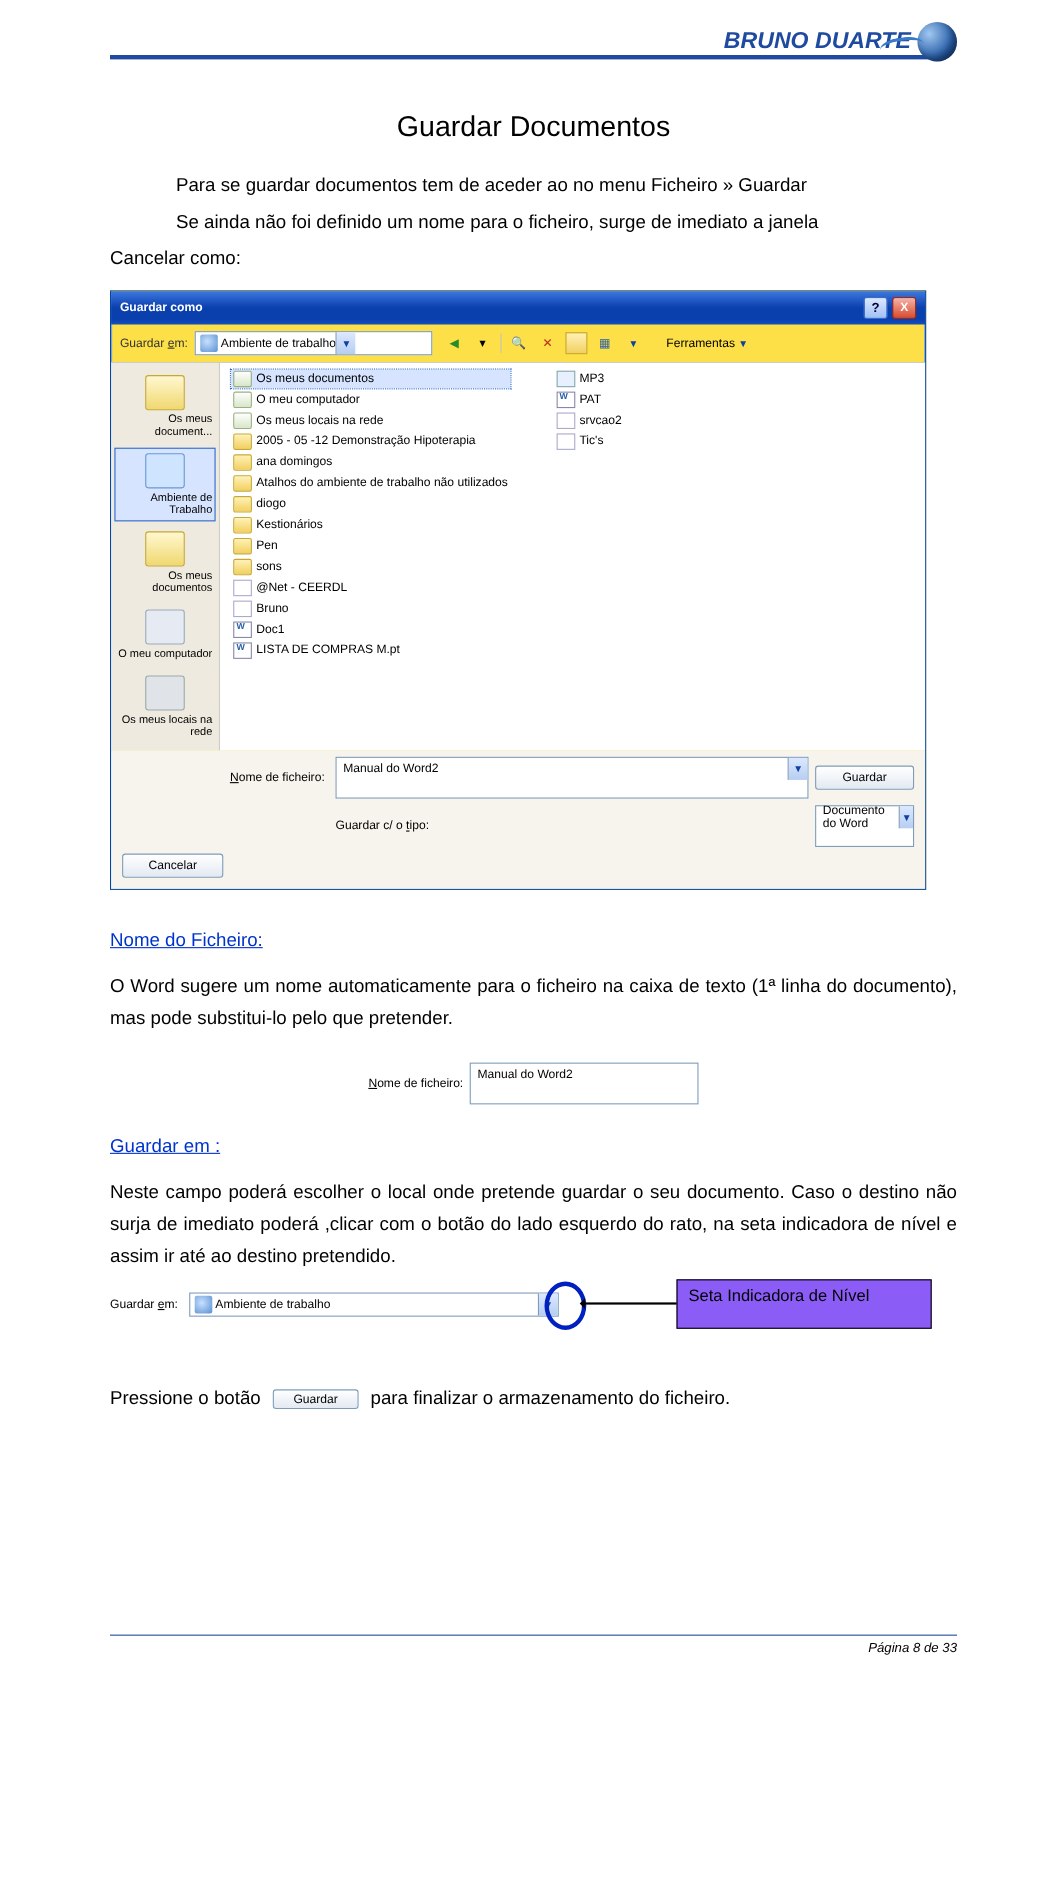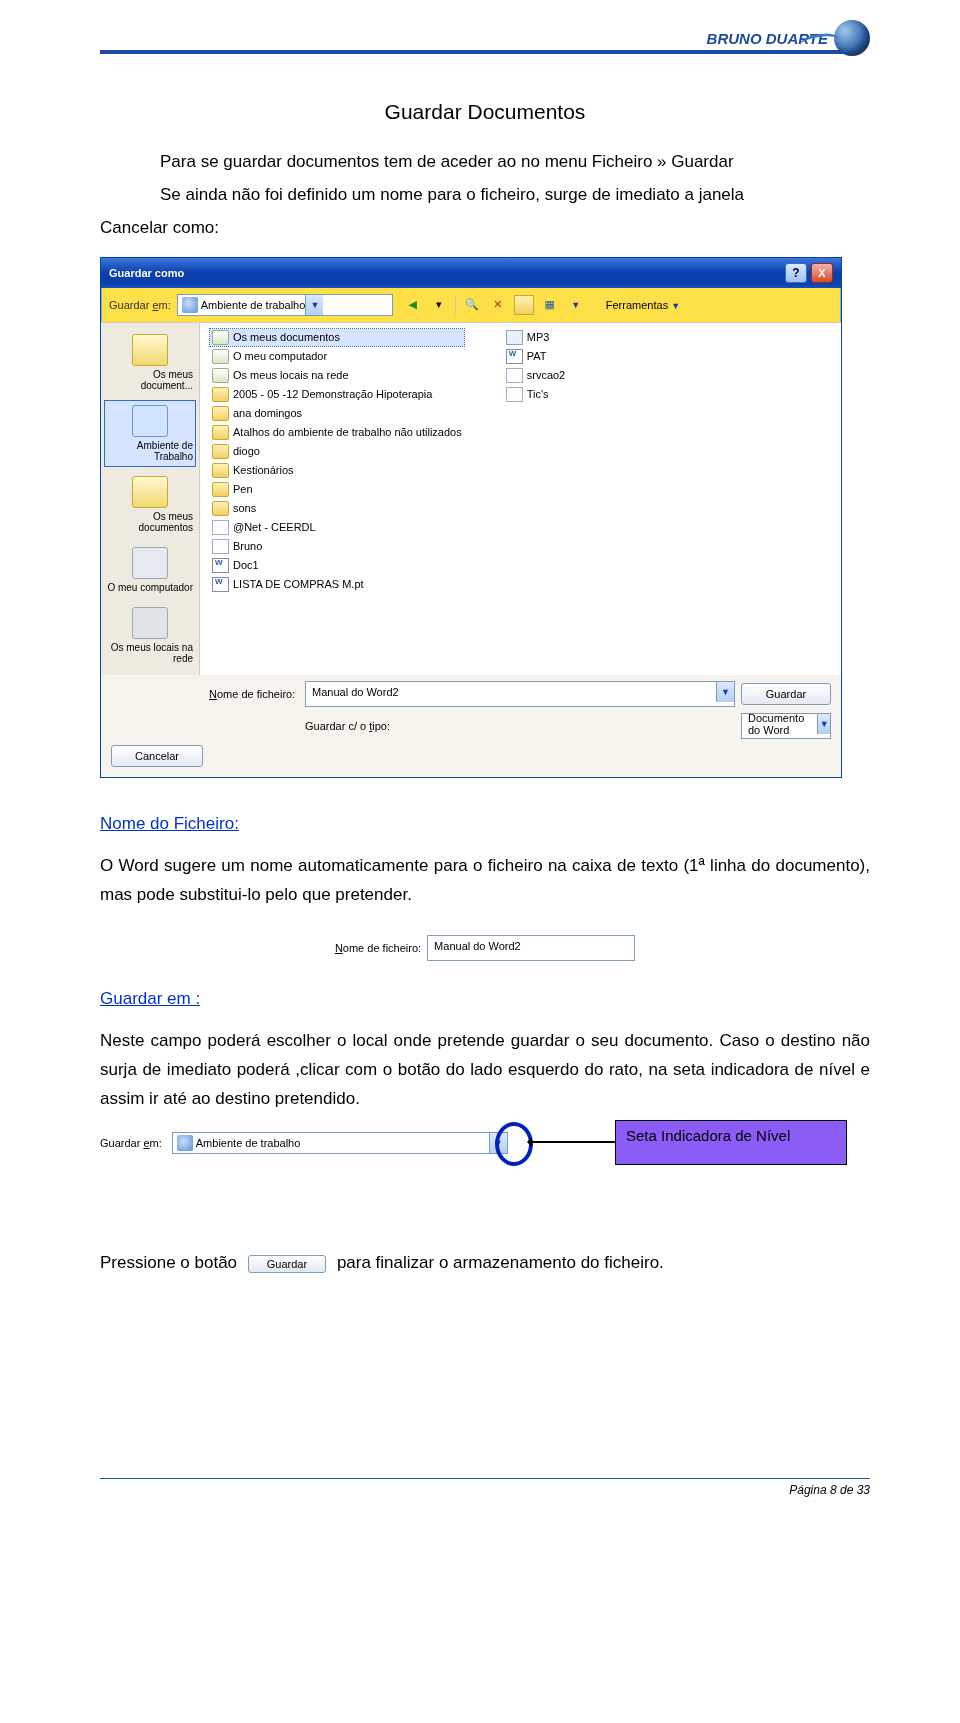--- a/index.html
+++ b/index.html
@@ -24,21 +24,21 @@
   .logo {
     position: absolute;
     top: 20px;
     right: 90px;
     display: flex;
     align-items: center;
     gap: 6px;
   }
   .logo-text {
     font-weight: bold;
-    font-size: 15px;
+    font-size: 21px;
     font-style: italic;
     color: #1e4aa0;
   }
   .logo-globe {
     width: 36px;
     height: 36px;
     border-radius: 50%;
     background: radial-gradient(circle at 30% 30%, #a0c8f0, #2a5fa8 60%, #0a2a60);
     box-shadow: inset -4px -4px 6px rgba(0,0,0,0.3);
   }
@@ -48,21 +48,21 @@
     top: 14px;
     width: 40px;
     height: 14px;
     border-top: 3px solid #3a7ac8;
     border-radius: 50%;
     transform: rotate(-8deg);
   }
   h2.title {
     text-align: center;
     font-weight: normal;
-    font-size: 21px;
+    font-size: 26px;
     margin: 30px 0 24px;
   }
   .body-text {
     font-size: 17px;
     line-height: 1.7;
     text-align: justify;
     margin: 12px 0;
   }
   .section-link {
     color: #0033cc;
@@ -173,21 +173,21 @@
   .dialog-footer{
     padding:6px 10px 10px;background:#f6f4ec;
     display:grid;grid-template-columns:92px 90px 1fr 90px;
     grid-template-rows:auto auto;gap:6px;align-items:center;
   }
   .dialog-footer .place-spacer{grid-column:1;grid-row:1/3;}
   .fld-label{text-align:left;font-size:11px;}
   .fld-label u{text-decoration:underline;}
   .input-like{
     border:1px solid #7f9db9;background:#fff;height:20px;
-    display:flex;align-items:center;padding:0 0 4px 6px;
+    display:flex;align-items:center;padding:0 0 16px 6px;
   }
   .input-like .arrow{
     margin-left:auto;width:17px;height:100%;
     background:linear-gradient(#dce8ff,#b6cef2);
     border-left:1px solid #7f9db9;
     display:flex;align-items:center;justify-content:center;
     color:#1040a0;font-size:9px;
   }
   .btn{
     border:1px solid #7f9db9;border-radius:3px;
@@ -409,21 +409,21 @@
     <div class="combo">
       <span class="icon icon-desktop"></span>
       <span>Ambiente de trabalho</span>
       <span class="arrow" style="margin-left:auto;">▼</span>
     </div>
     <div class="circle"></div>
     <div class="arrow-line"></div>
     <div class="nivel-box">Seta Indicadora de Nível</div>
   </div>
 
-  <p class="body-text" style="margin-top:95px;">
+  <p class="body-text" style="margin-top:60px;">
     <span>Pressione o botão</span>
     <span class="inline-btn">Guardar</span>
     <span>para finalizar o armazenamento do ficheiro.</span>
   </p>
 
   <div class="bottom-rule"></div>
   <div class="pagenum">Página 8 de 33</div>
 </div>
 
 </body></html>

